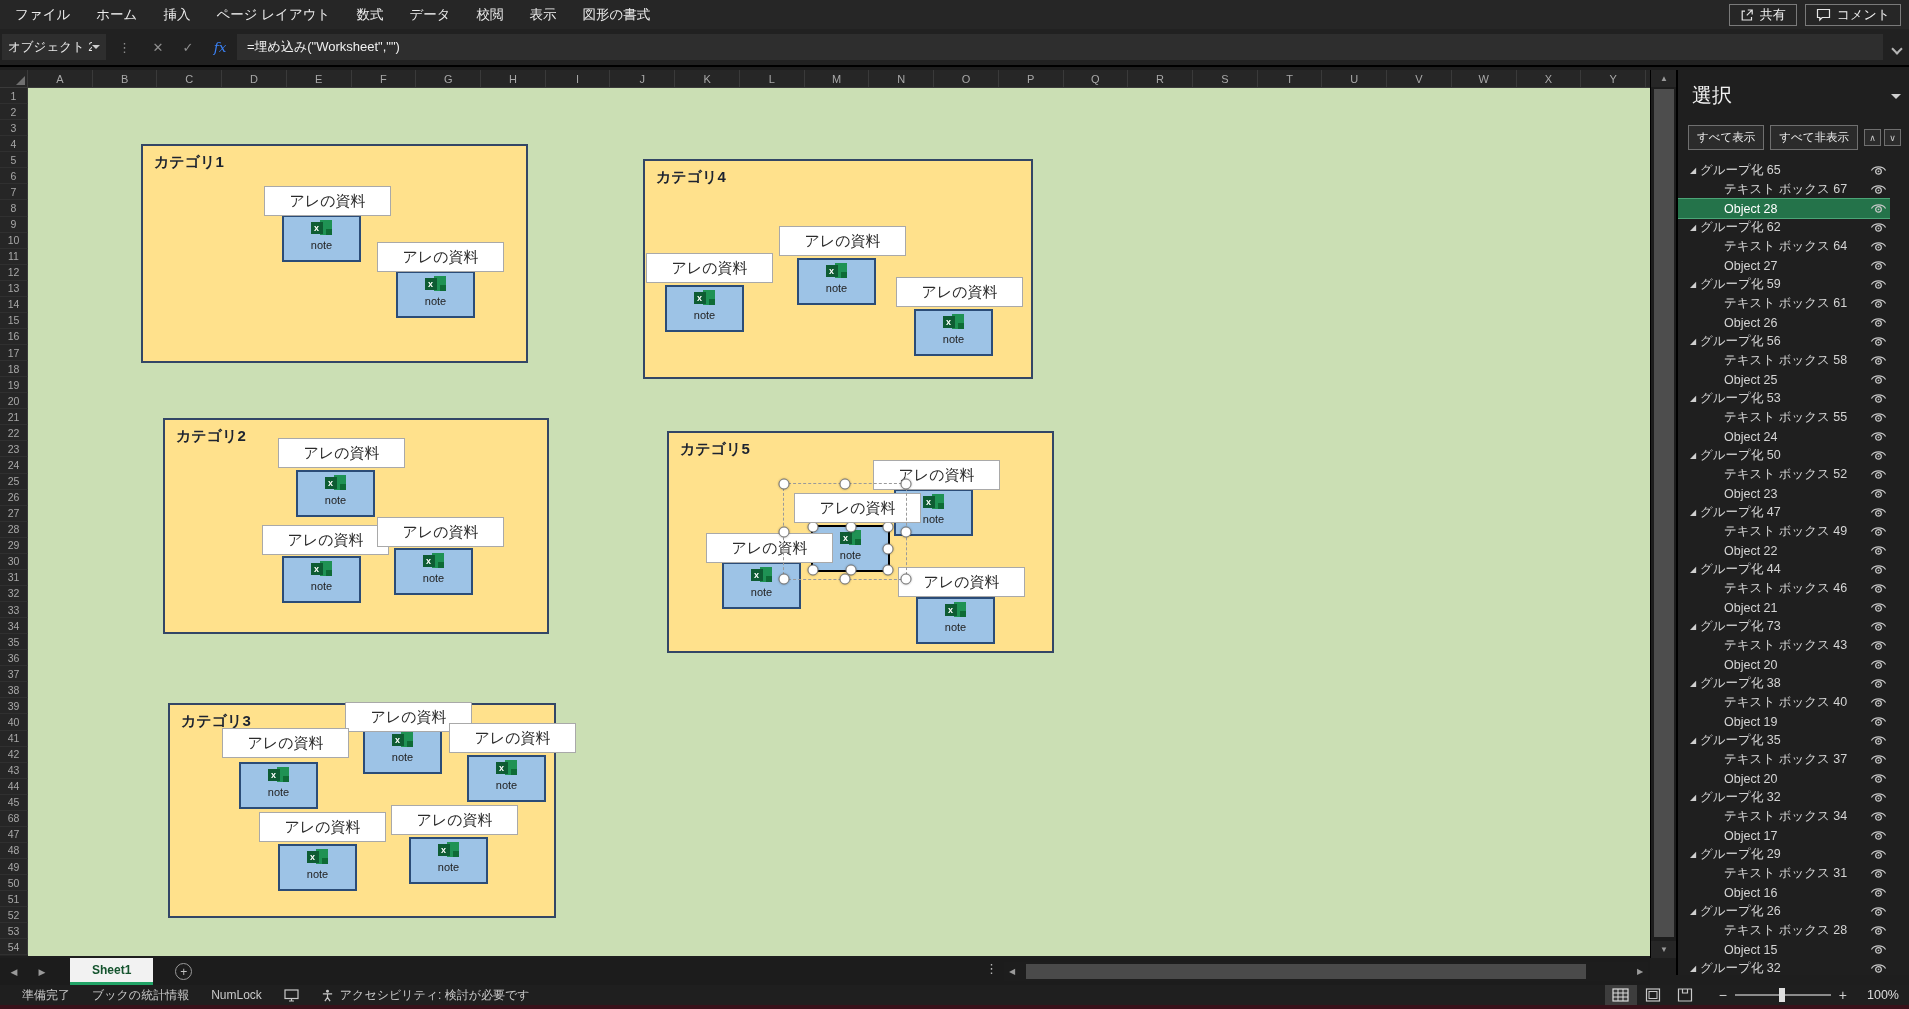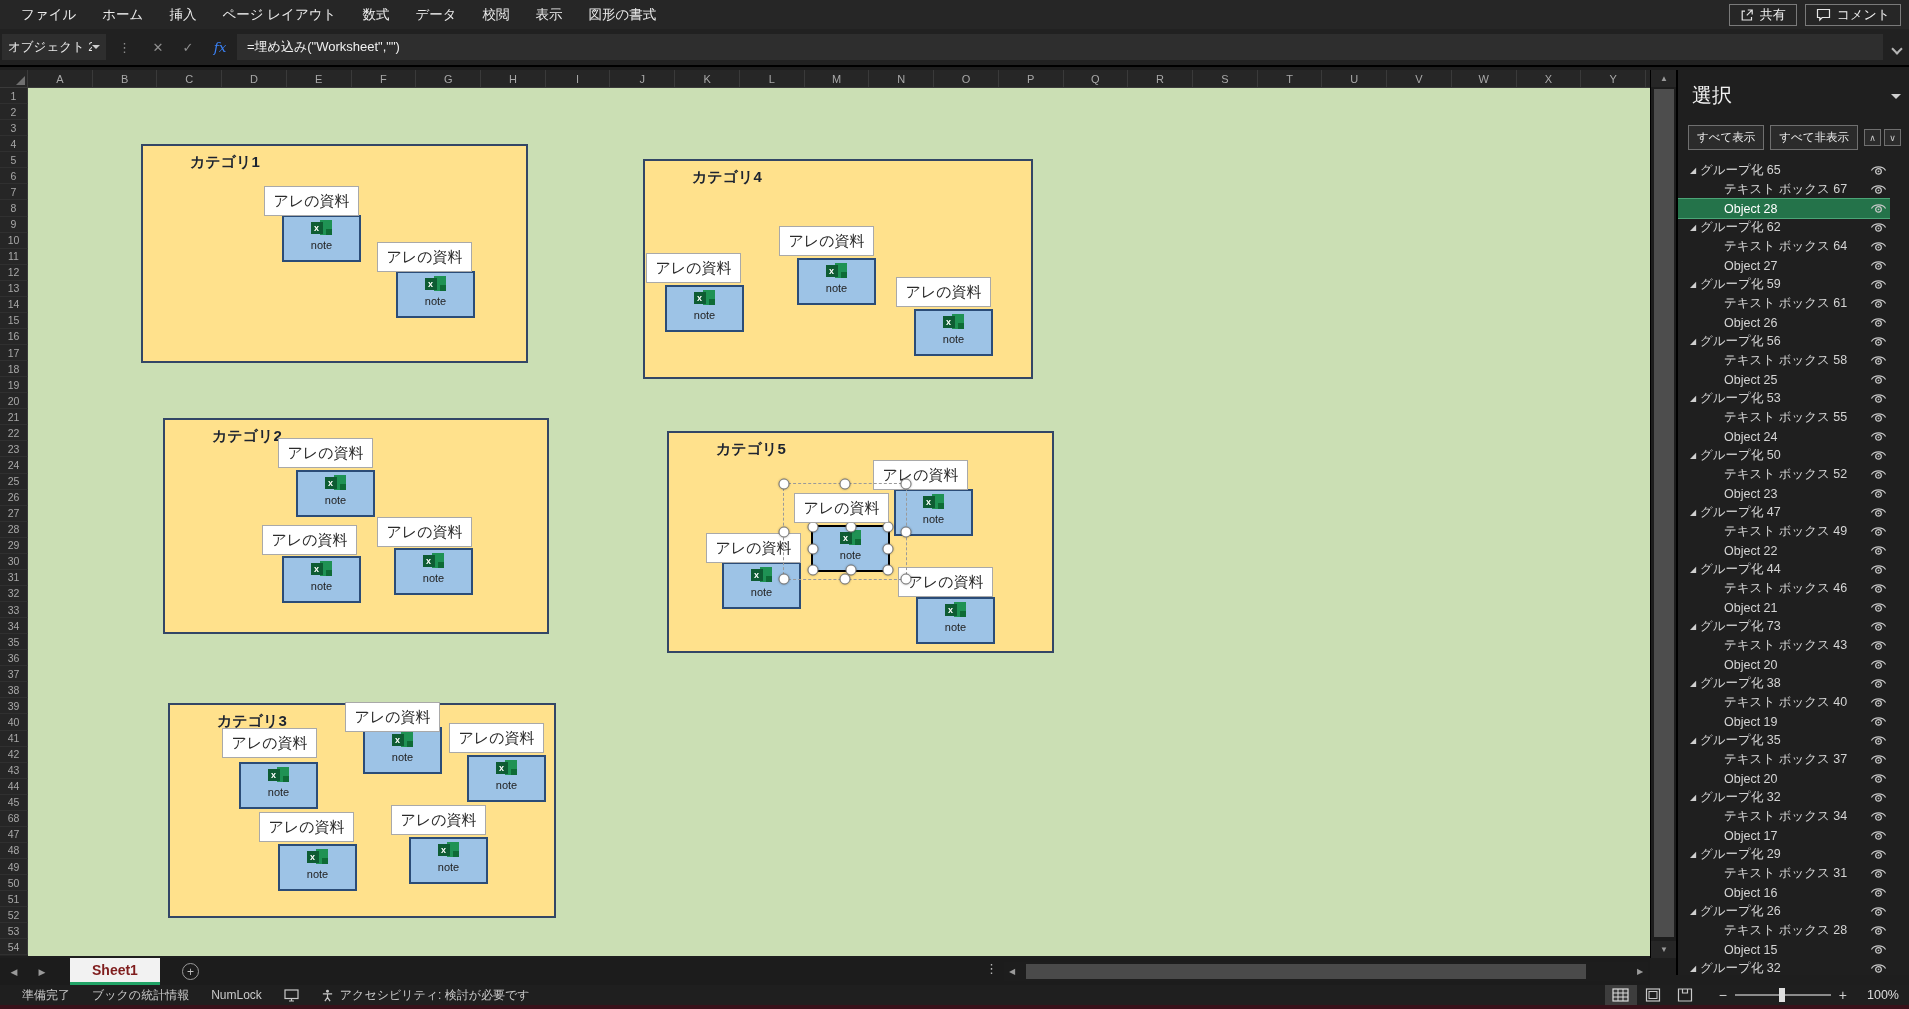--- a/index.html
+++ b/index.html
@@ -3,21 +3,21 @@
 <meta charset="utf-8">
 <style>
   * { margin:0; padding:0; box-sizing:border-box; }
   html,body { width:1909px; height:1009px; overflow:hidden; background:#1b1b1b;
     font-family:"Liberation Sans","DejaVu Sans",sans-serif; }
   .app { position:relative; width:1909px; height:1009px; background:#1e1e1e; }
 
   
   .menubar { position:absolute; left:0; top:0; width:100%; height:29px; background:#262626;
     display:flex; align-items:center; }
-  .mtabs { display:flex; align-items:center; height:100%; padding-left:8px; }
+  .mtabs { display:flex; align-items:center; height:100%; padding-left:2px; }
   .mtab { color:#ececec; font-size:13.5px; padding:0 13px; height:100%; display:flex; align-items:center; cursor:default; }
   .mbar-right { margin-left:auto; display:flex; align-items:center; gap:8px; padding-right:8px; }
   .mbtn { display:flex; align-items:center; gap:6px; border:1px solid #7a7a7a; color:#f0f0f0;
     font-size:13px; padding:2px 10px; height:22px; background:transparent; }
 
   
   .formulabar { position:absolute; left:0; top:29px; width:100%; height:38px; background:#212121;
     display:flex; align-items:center; border-bottom:2px solid #000; }
   .namebox { width:104px; height:26px; margin-left:2px; background:#2e2e2e; color:#e8e8e8;
     font-size:12.5px; display:flex; align-items:center; padding:0 6px; }
@@ -42,22 +42,22 @@
   .colcell { width:64.72px; height:100%; color:#a8a8a8; font-size:11px; display:flex;
     align-items:center; justify-content:center; border-right:1px solid #3a3a3a; }
   .rowheaders { position:absolute; left:0; top:88px; width:28px; height:868px; background:#262626; }
   .rowcell { height:16.07px; color:#a8a8a8; font-size:10.5px; display:flex; align-items:center;
     justify-content:center; border-bottom:1px solid #303030; border-right:1px solid #3a3a3a; }
   .sheet { position:absolute; left:28px; top:88px; width:1622px; height:868px; background:var(--sheet-green); }
 
   
   .objects { position:absolute; left:0; top:0; width:1909px; height:1009px; }
   .category { position:absolute; background:var(--cat-fill); border:2px solid var(--cat-border); }
-  .cat-label { position:absolute; left:11px; top:7px; font-size:15px; font-weight:bold; color:#1c2330;margin-left:36px; }
-  .note-label { position:absolute; width:95px; height:30px; background:#fff; border:1px solid #a9a9a9;
+  .cat-label { position:absolute; left:11px; top:7px; font-size:15px; font-weight:bold; color:#1c2330; }
+  .note-label { position:absolute; width:127px; height:30px; background:#fff; border:1px solid #a9a9a9;
     color:#2b2b2b; font-size:15px; display:flex; align-items:center; justify-content:center; z-index:3; }
   .note-box { position:absolute; width:79px; height:47px; background:var(--note-fill);
     border:2px solid var(--note-border); z-index:2; display:flex; flex-direction:column; align-items:center; }
   .note-box.sel { border:2px solid #000; }
   .note-word { font-size:11px; color:#222; margin-top:1px; }
   .xlicon { position:relative; width:26px; height:18px; margin-top:3px; }
   .xl-sheet { position:absolute; left:11px; top:0; width:12px; height:15px; background:#1f9254; }
   .xl-sheet-dark { position:absolute; left:17px; top:9px; width:6px; height:6px; background:#0e6b35; }
   .xl-sq { position:absolute; left:2px; top:2px; width:12px; height:12px; background:#0e5c33;
     color:#fff; font-size:9px; font-weight:bold; display:flex; align-items:center; justify-content:center; }
@@ -94,22 +94,22 @@
   .prow.selected { background:var(--sel-green); outline:1px solid #4ba577; color:#fff; }
   .pane-scroll { position:absolute; right:1px; top:91px; width:15px; bottom:0; background:#272727; }
   .ps-arrow { position:absolute; left:0; width:15px; height:14px; color:#9a9a9a; font-size:7px;
     display:flex; align-items:center; justify-content:center; background:#3a3a3a; }
   .ps-thumb { position:absolute; left:2px; width:11px; background:#555; }
 
   
   .tabrow { position:absolute; left:0; top:958px; width:1650px; height:27px; background:#1c1c1c;
     display:flex; align-items:center; }
   .tr-arrow { color:#9a9a9a; font-size:9px; width:28px; text-align:center; }
-  .sheettab { margin-left:14px; height:27px; background:#f2f2f2; color:#7f1d1d; font-weight:bold;
-    font-size:14px; display:flex; align-items:center; padding:0 22px; border-bottom:3px solid #21a366; }
+  .sheettab { margin-left:14px; height:27px; background:#f2f2f2; color:#14532d; font-weight:bold;
+    font-size:12px; display:flex; align-items:center; padding:0 22px; border-bottom:3px solid #21a366; }
   .addsheet { margin-left:22px; width:17px; height:17px; border:1px solid #9a9a9a; border-radius:50%;
     color:#c0c0c0; font-size:12px; display:flex; align-items:center; justify-content:center; }
   .hsplit { position:absolute; left:985px; top:3px; color:#b5b5b5; font-size:13px; letter-spacing:0; }
   .hscroll { position:absolute; left:1004px; top:4px; width:644px; height:19px; background:#1d1d1d; display:flex; align-items:center; }
   .hs-arrow { color:#9a9a9a; font-size:8px; width:16px; text-align:center; }
   .hs-track { flex:1; height:19px; position:relative; }
   .hs-thumb { position:absolute; left:6px; top:2px; height:15px; width:560px; background:#4a4a4a; }
 
   
   .statusbar { position:absolute; left:0; top:985px; width:1909px; height:20px; background:#1f1f1f;

